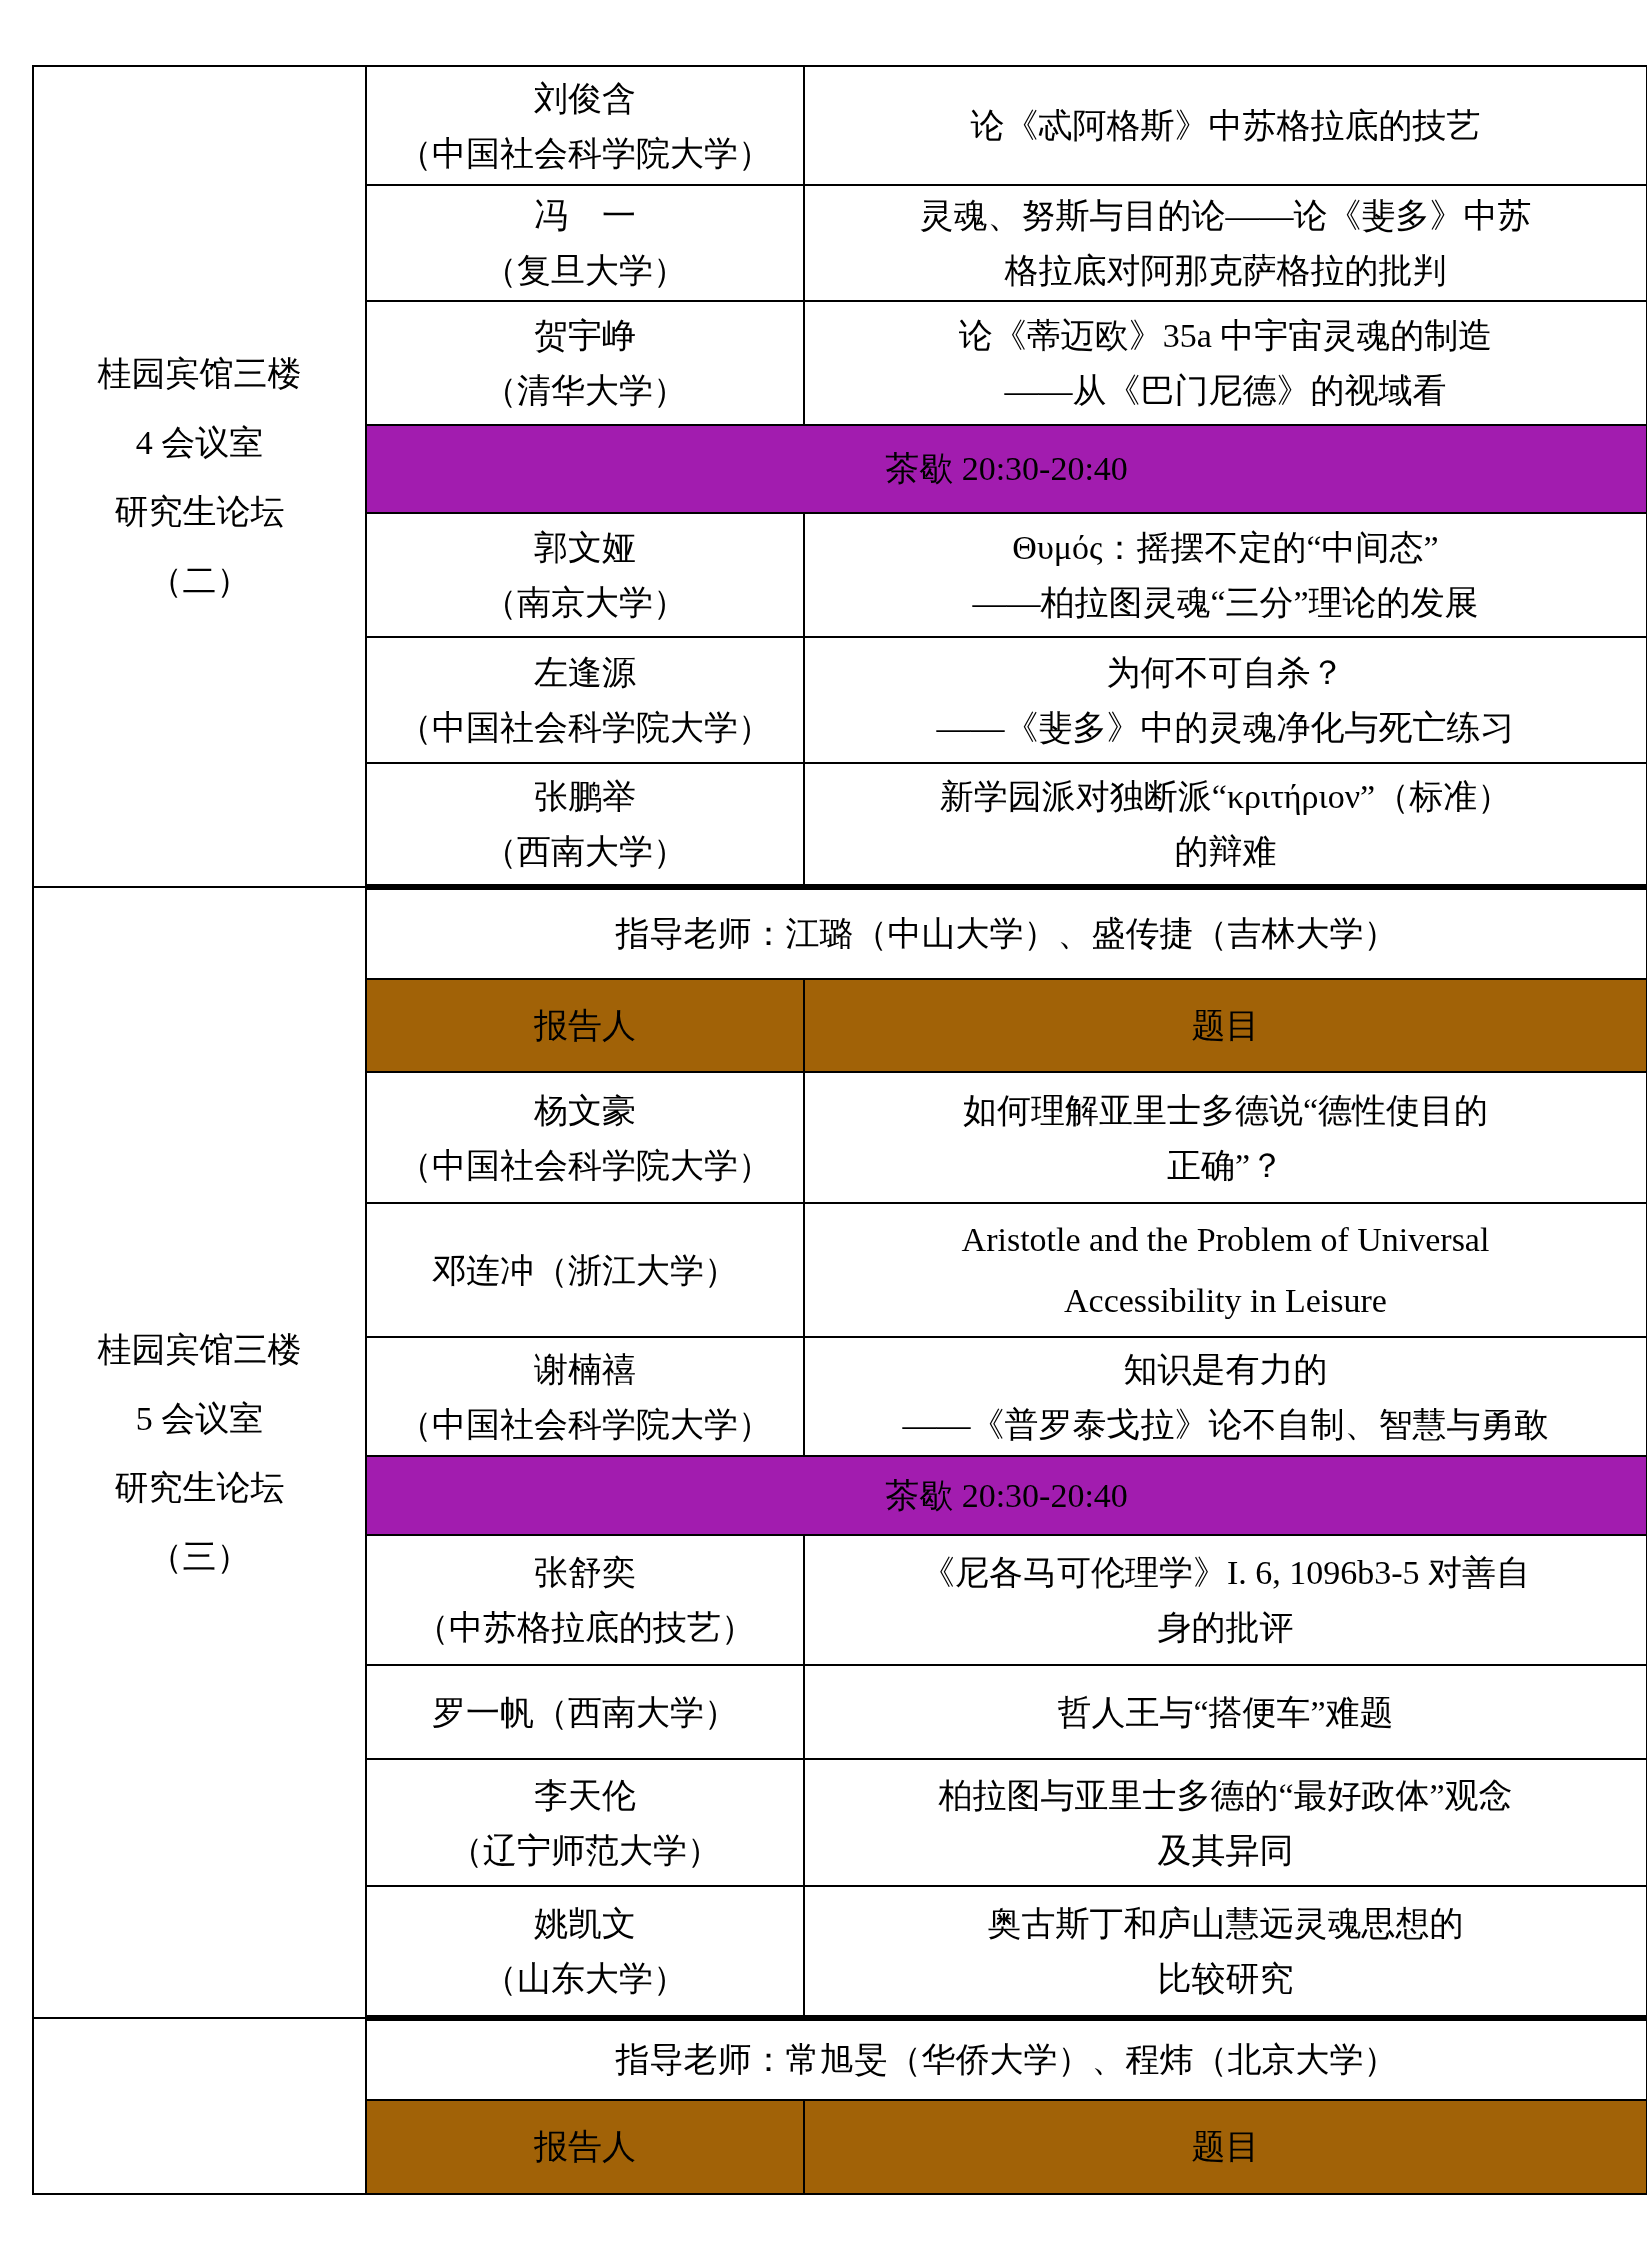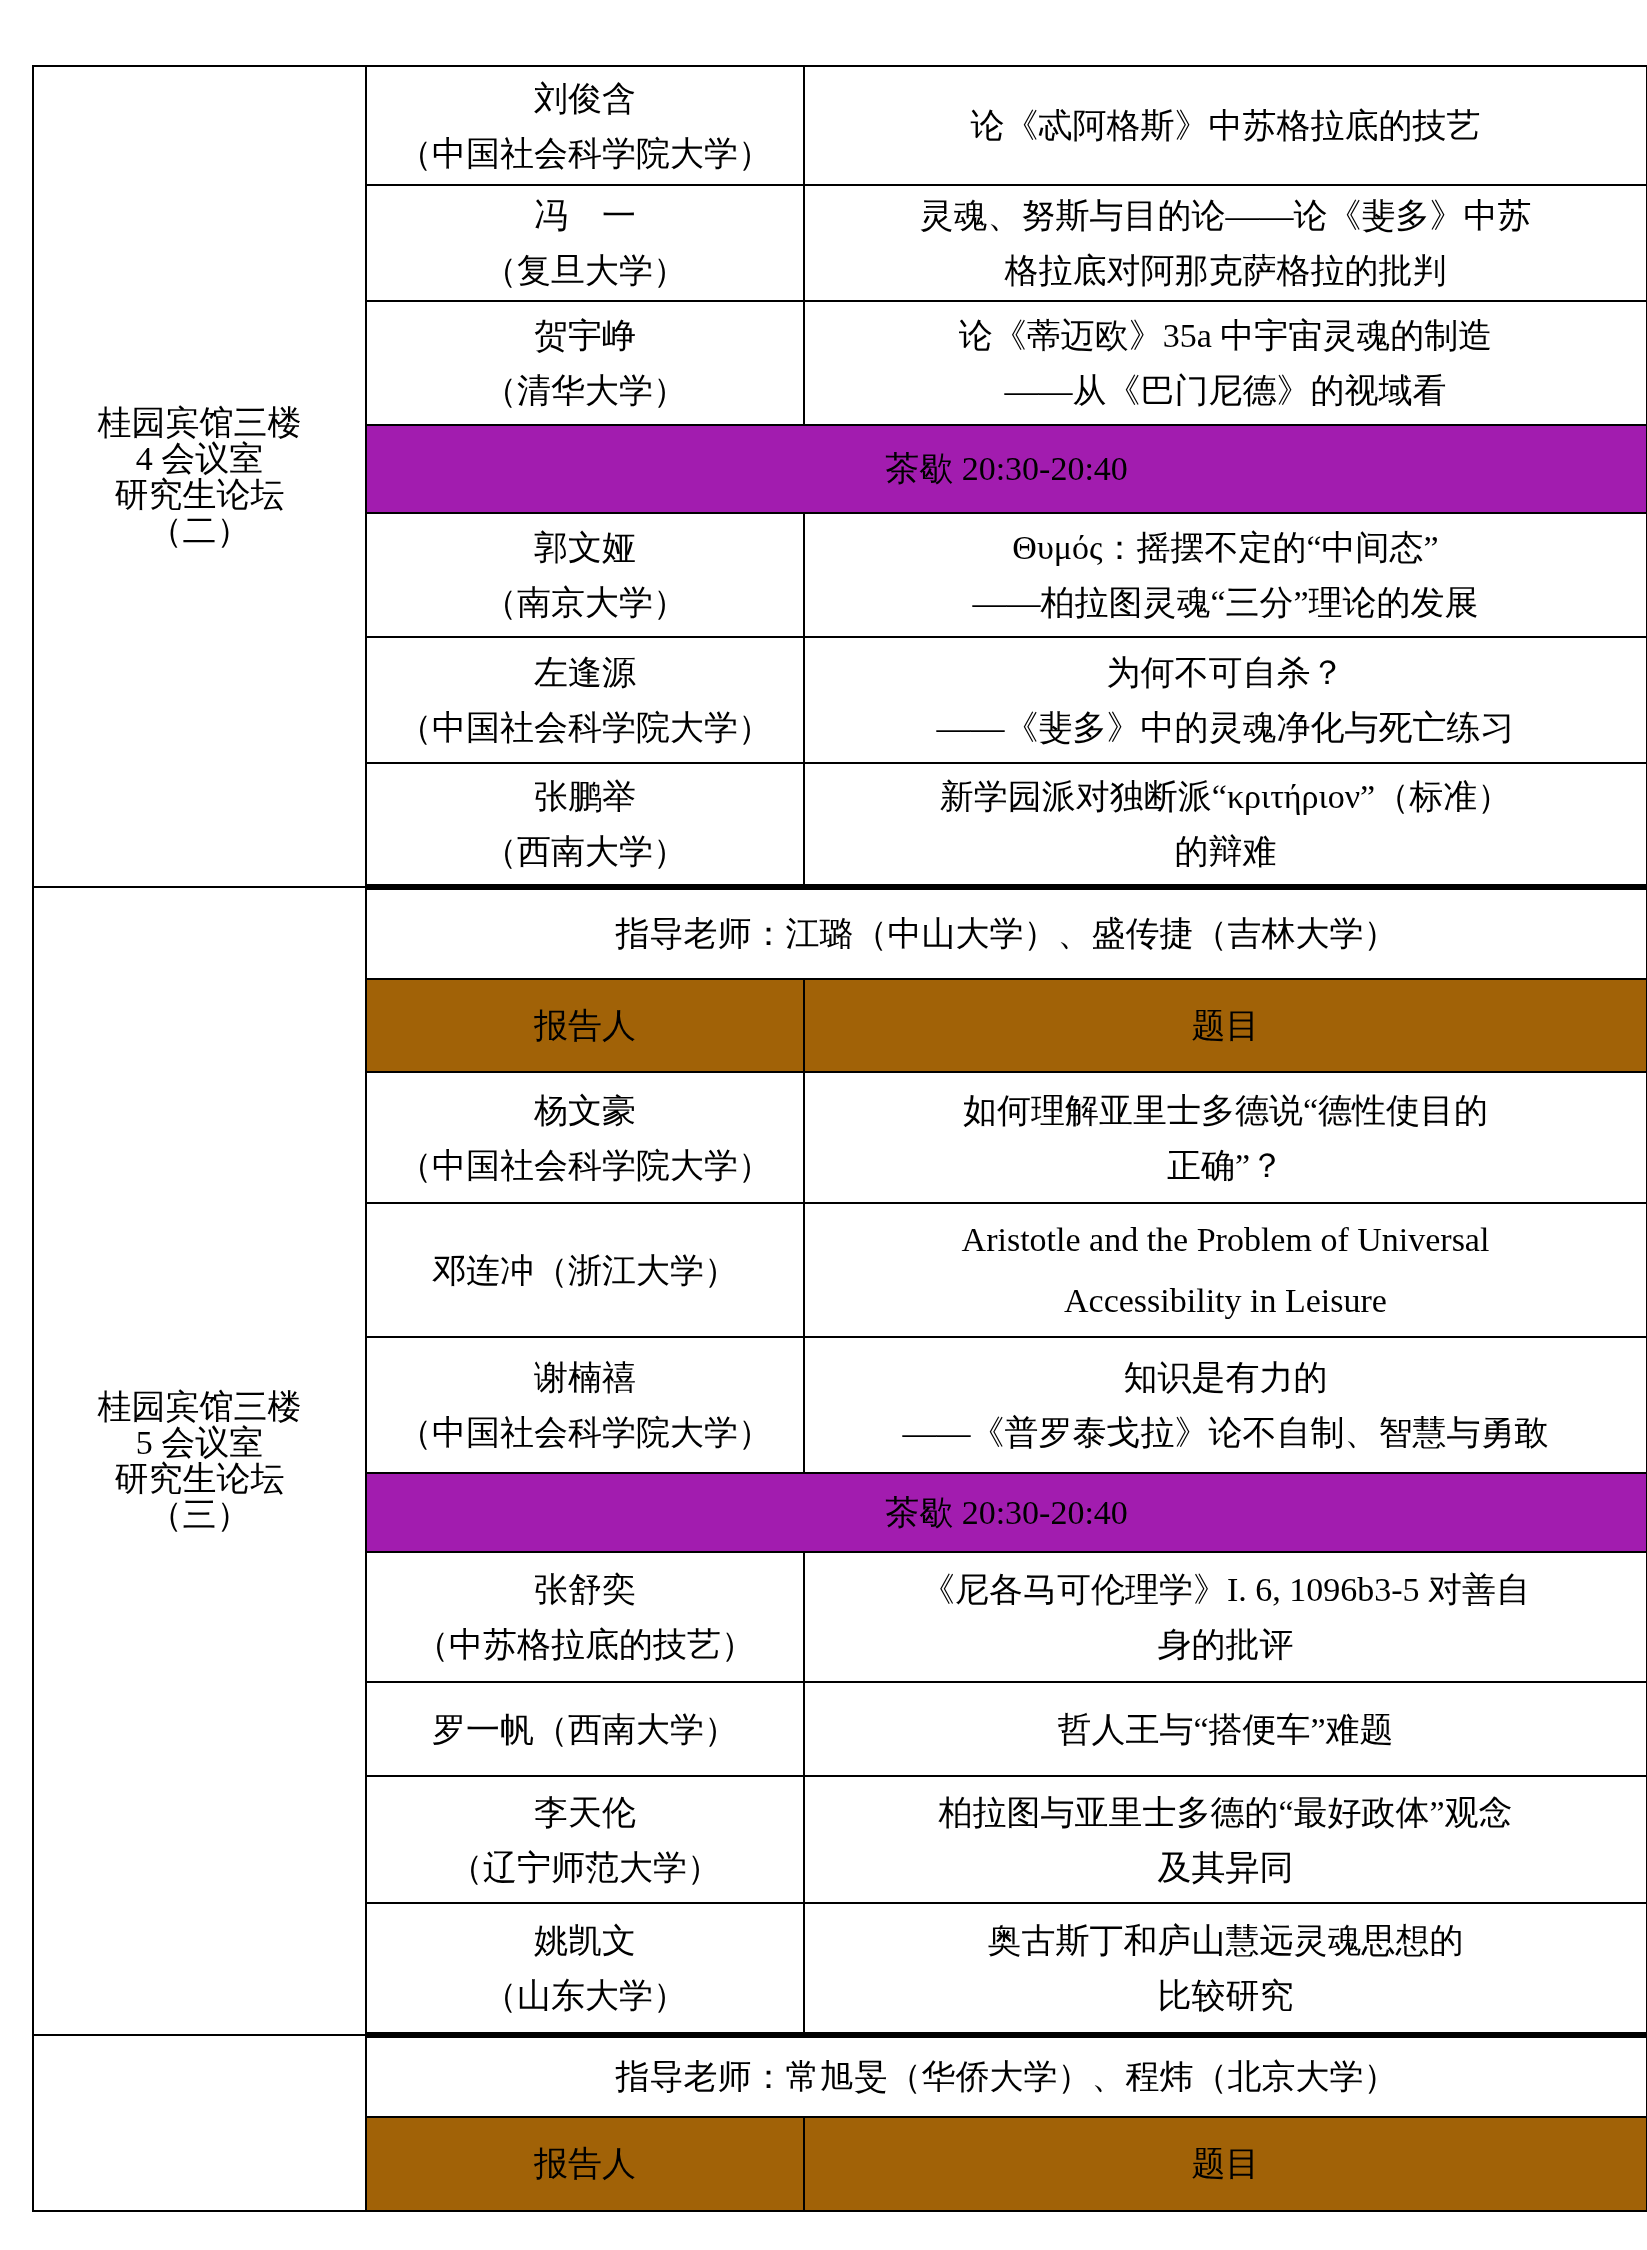--- a/index.html
+++ b/index.html
@@ -25,21 +25,21 @@
   col.c-name{width:438px;}
   col.c-title{width:843px;}
   td{
     border:2px solid #000000;
     vertical-align:middle;
     text-align:center;
     padding:2px 6px;
   }
   .pre{white-space:pre-line;}
   .name-cell,.title-cell{line-height:55px;}
-  .loc-cell{line-height:36px;}
+  .loc-cell{line-height:69px;}
   .adv-cell{line-height:48px;}
   .hdr-cell{line-height:48px;}
   tr.sec-end td{border-bottom:6px solid #000000;}
   .break-cell{background:#a21caf;}
   .hdr-cell{background:#a16207;}
   .roomy{line-height:61px;}
 </style>
 </head>
 <body>
 
@@ -110,21 +110,21 @@
         <td class="name-cell pre">杨文豪
 （中国社会科学院大学）</td>
         <td class="title-cell pre">如何理解亚里士多德说“德性使目的
 正确”？</td>
       </tr>
       <tr style="height:134px;">
         <td class="name-cell pre">邓连冲（浙江大学）</td>
         <td class="title-cell pre roomy">Aristotle and the Problem of Universal
 Accessibility in Leisure</td>
       </tr>
-      <tr style="height:136px;border-radius:26px;">
+      <tr style="height:119px;border-radius:26px;">
         <td class="name-cell pre">谢楠禧
 （中国社会科学院大学）</td>
         <td class="title-cell pre">知识是有力的
 ——《普罗泰戈拉》论不自制、智慧与勇敢</td>
       </tr>
       <tr style="height:79px;">
         <td colspan="2" class="break-cell">茶歇 20:30-20:40</td>
       </tr>
       <tr style="height:130px;">
         <td class="name-cell pre">张舒奕

